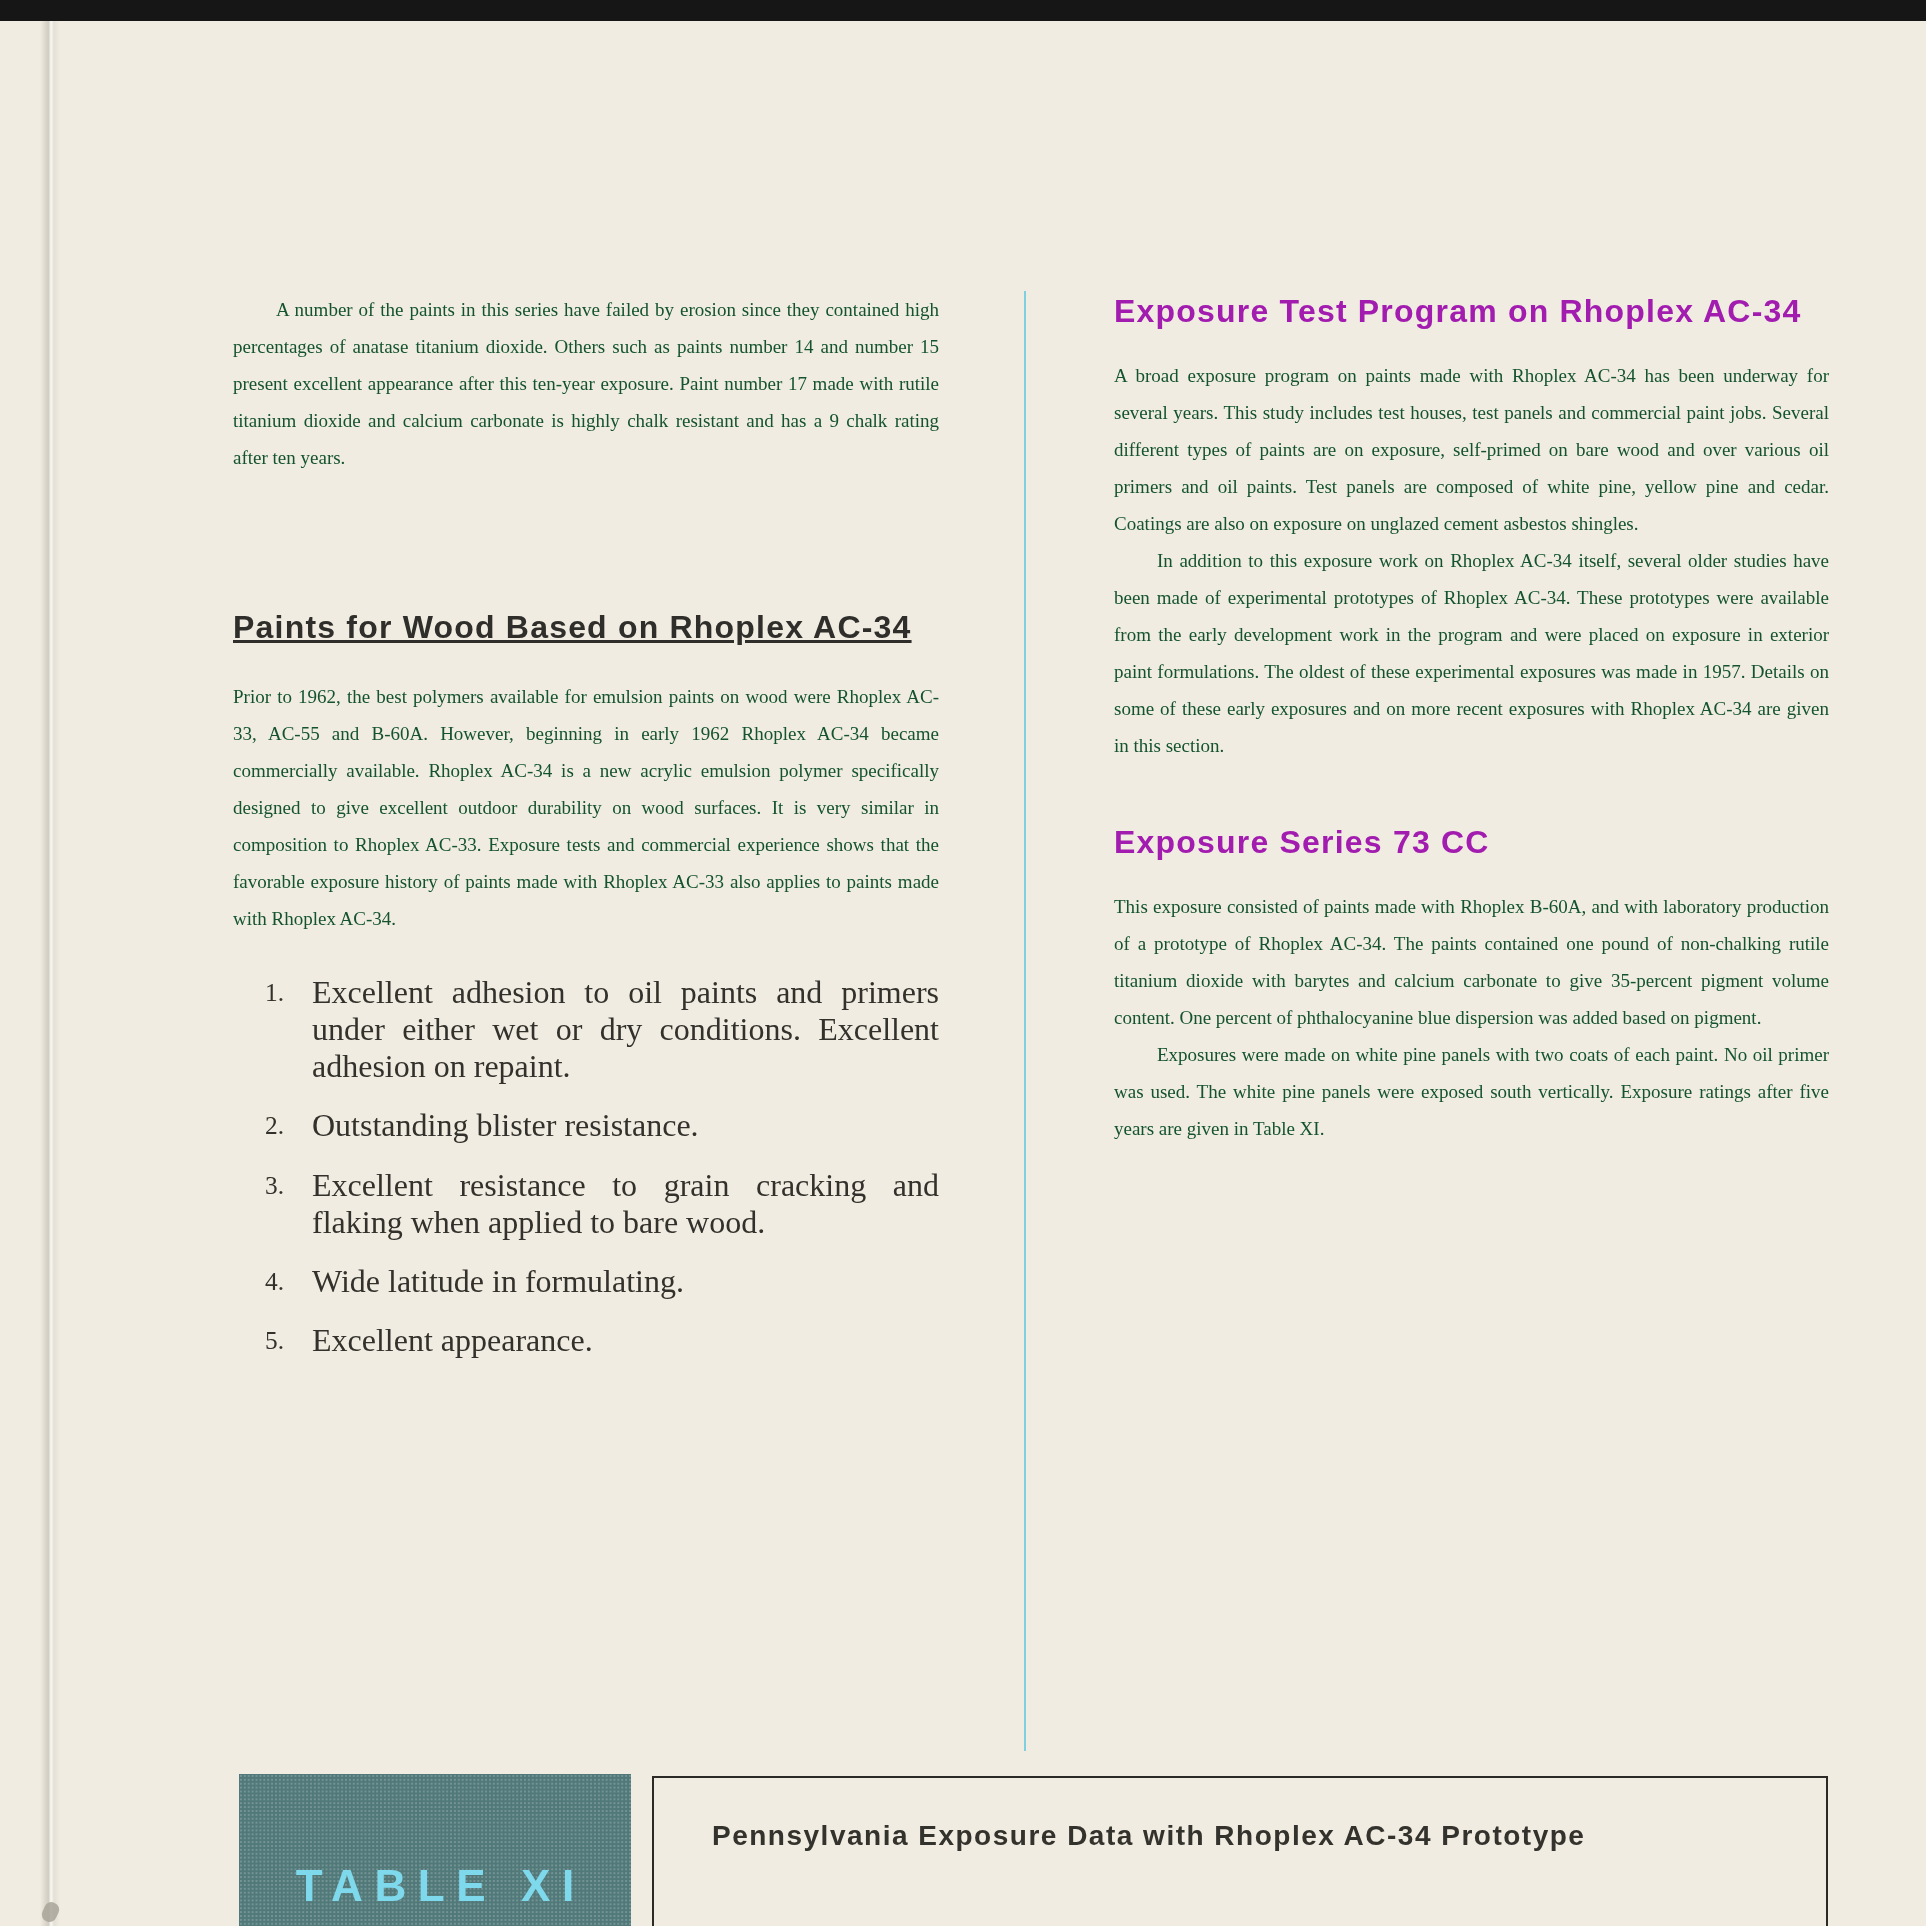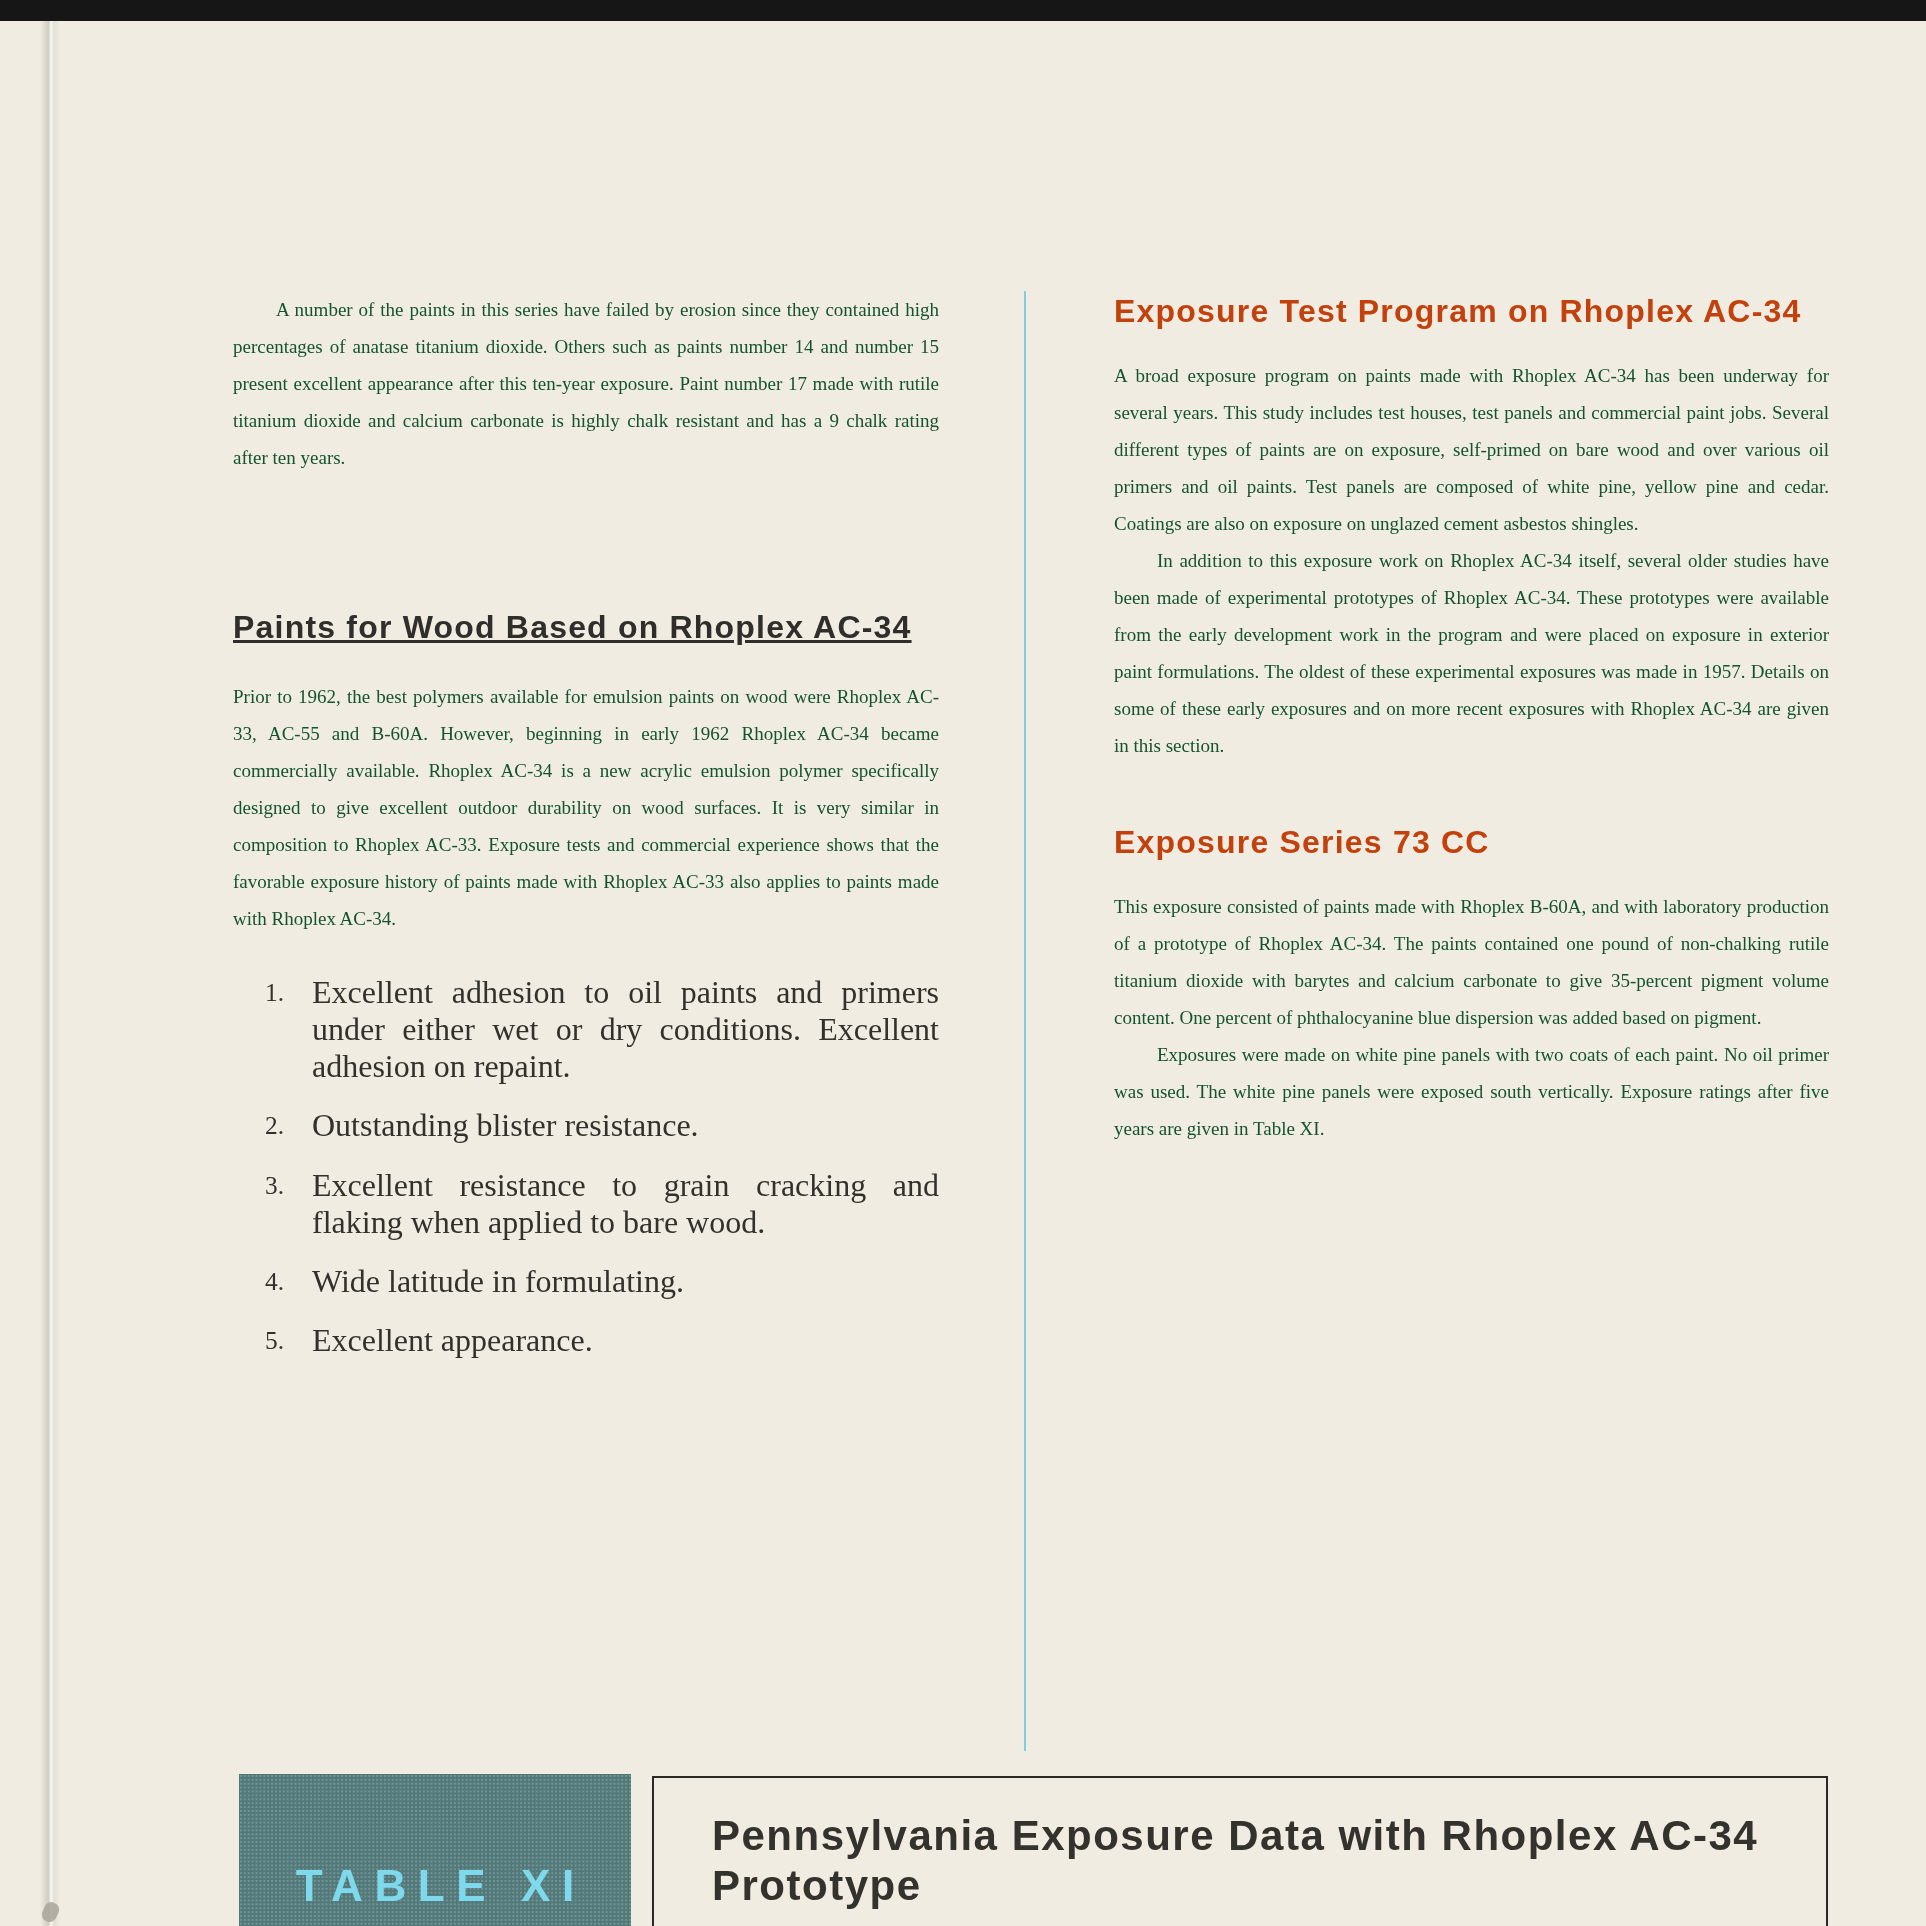--- a/index.html
+++ b/index.html
@@ -15,41 +15,41 @@
   .col { position:absolute; top:270px; }
   .col.left  { left:233px;  width:706px; }
   .col.right { left:1114px; width:715px; }
   .divider { position:absolute; left:1024px; top:270px; width:1.9px; height:1460px; background:#7ed0e0; }
 
   p.body { margin:0; font-size:19px; line-height:37px; text-align:justify; color:#14532d; }
   p.body.indent { text-indent:43px; }
   .heading { font-family:"Liberation Sans", sans-serif; font-weight:bold; font-size:32px;
              line-height:40px; letter-spacing:1.2px; margin:0; }
   .heading.dark { color:#2f2e2a; margin-top:131px; margin-bottom:31px;text-decoration:underline; }
-  .heading.cyan { color:#c2410c; margin:0 0 26px 0; }
+  .heading.cyan { color:#a21caf; margin:0 0 26px 0; }
   .heading.cyan.second { margin-top:58px; }
   .gap-sm { margin-top:25px; }
   .gap-xs { margin-top:3.9px; }
 
   .list { margin-top:37px; }
   .li { display:flex; padding-left:32px; margin-top:22.3px; }
   .li:first-child { margin-top:0; }
   .li .num { width:47px; flex:0 0 47px; font-size:25.4px; line-height:37px; color:#33312c; }
   .li .litext { flex:1; font-size:32px; line-height:37px; text-align:justify; color:#33312c; }
 
   .tealbox { position:absolute; left:239px; top:1753px; width:392px; height:223px;
              background-color:#52797a;
              background-image:radial-gradient(rgba(235,245,240,0.22) 0.8px, transparent 1px);
              background-size:3.9px 3.9px;
              display:flex; align-items:center; justify-content:center; }
   .tealbox span { font-family:"Liberation Sans", sans-serif; font-weight:bold; font-size:44px;
                   color:#7fd9ec; letter-spacing:11.6px; padding-left:11.6px; }
   .titlebox { position:absolute; left:652px; top:1755px; width:1176px; height:216px;
               border:2.7px solid #2b2a26; box-sizing:border-box; padding:33px 35px 0 58px; }
-  .ttitle { font-family:"Liberation Sans", sans-serif; font-weight:bold; font-size:42px;
+  .ttitle { font-family:"Liberation Sans", sans-serif; font-weight:bold; font-size:28px;
             line-height:50px; letter-spacing:1.5px; color:#33322c; }
 </style>
 </head>
 <body>
 
 <div class="stage">
   <div class="paper">
 
     <div class="gutter"></div>
     <div class="stitch s1"></div>

